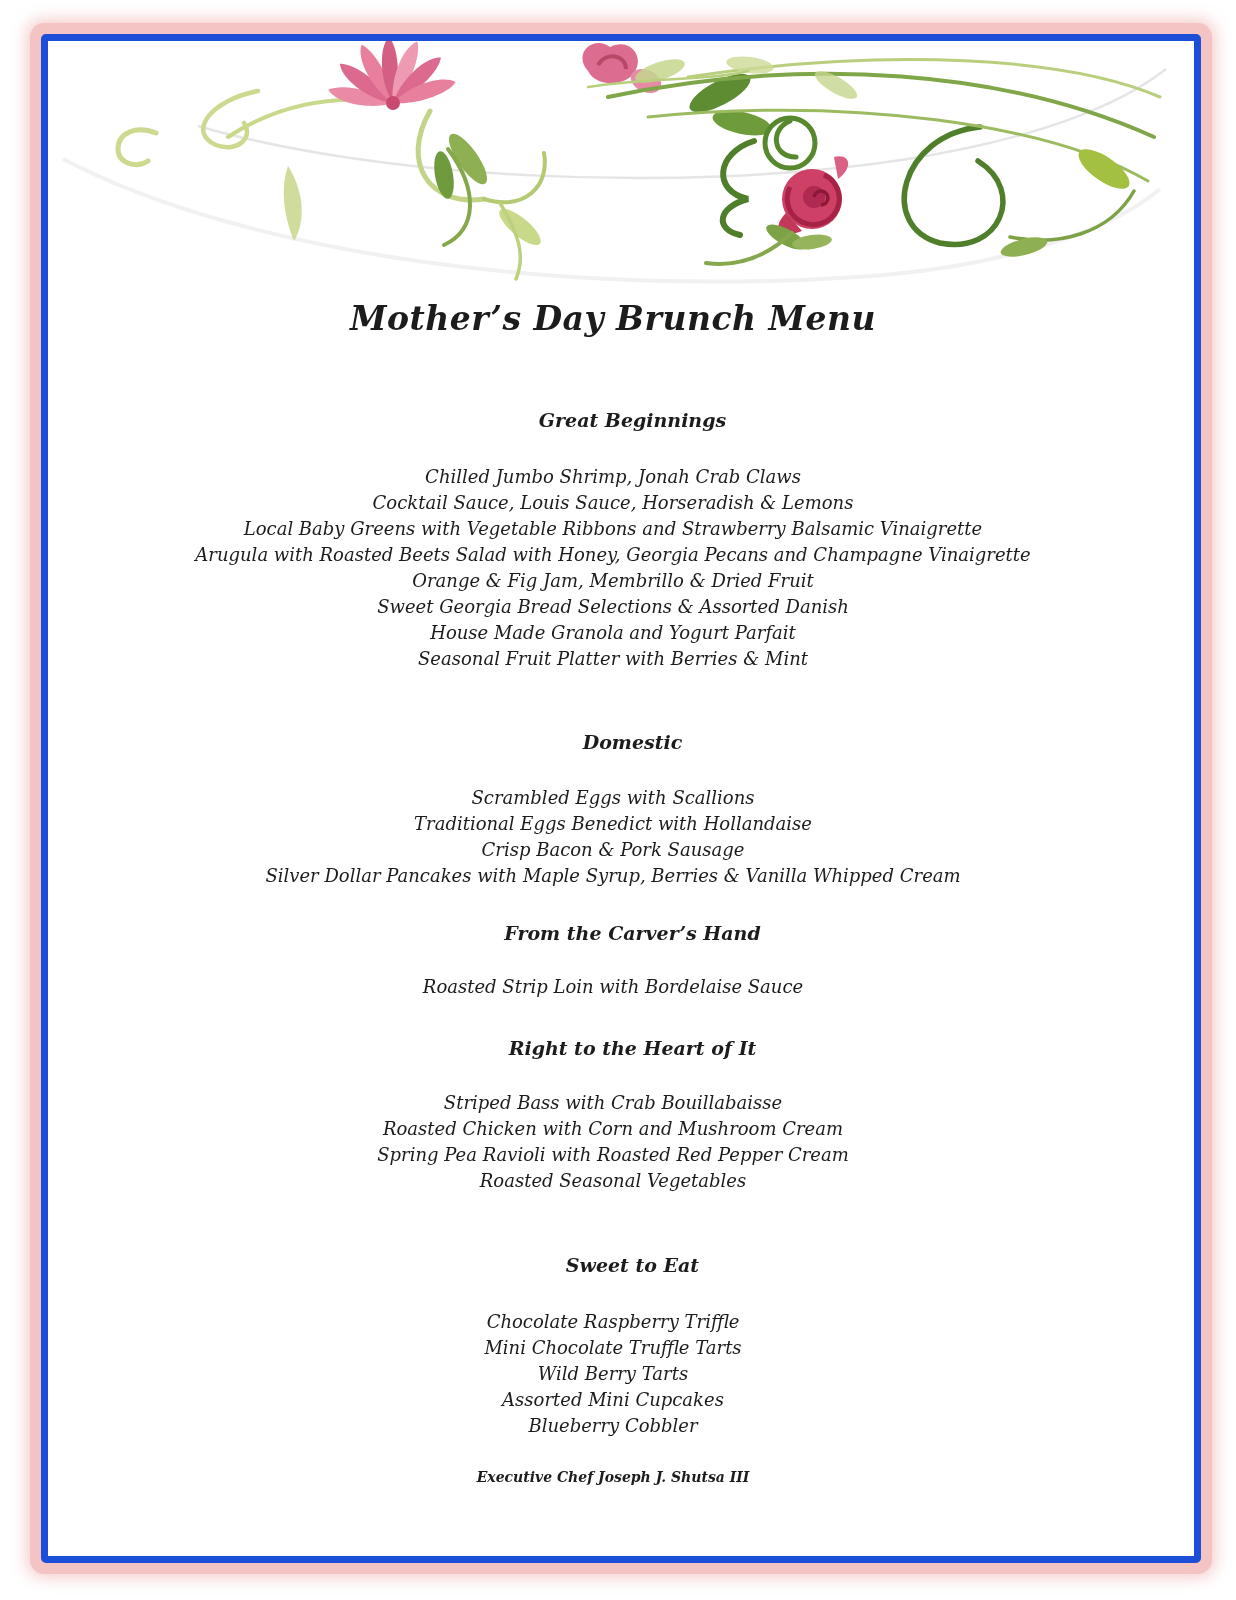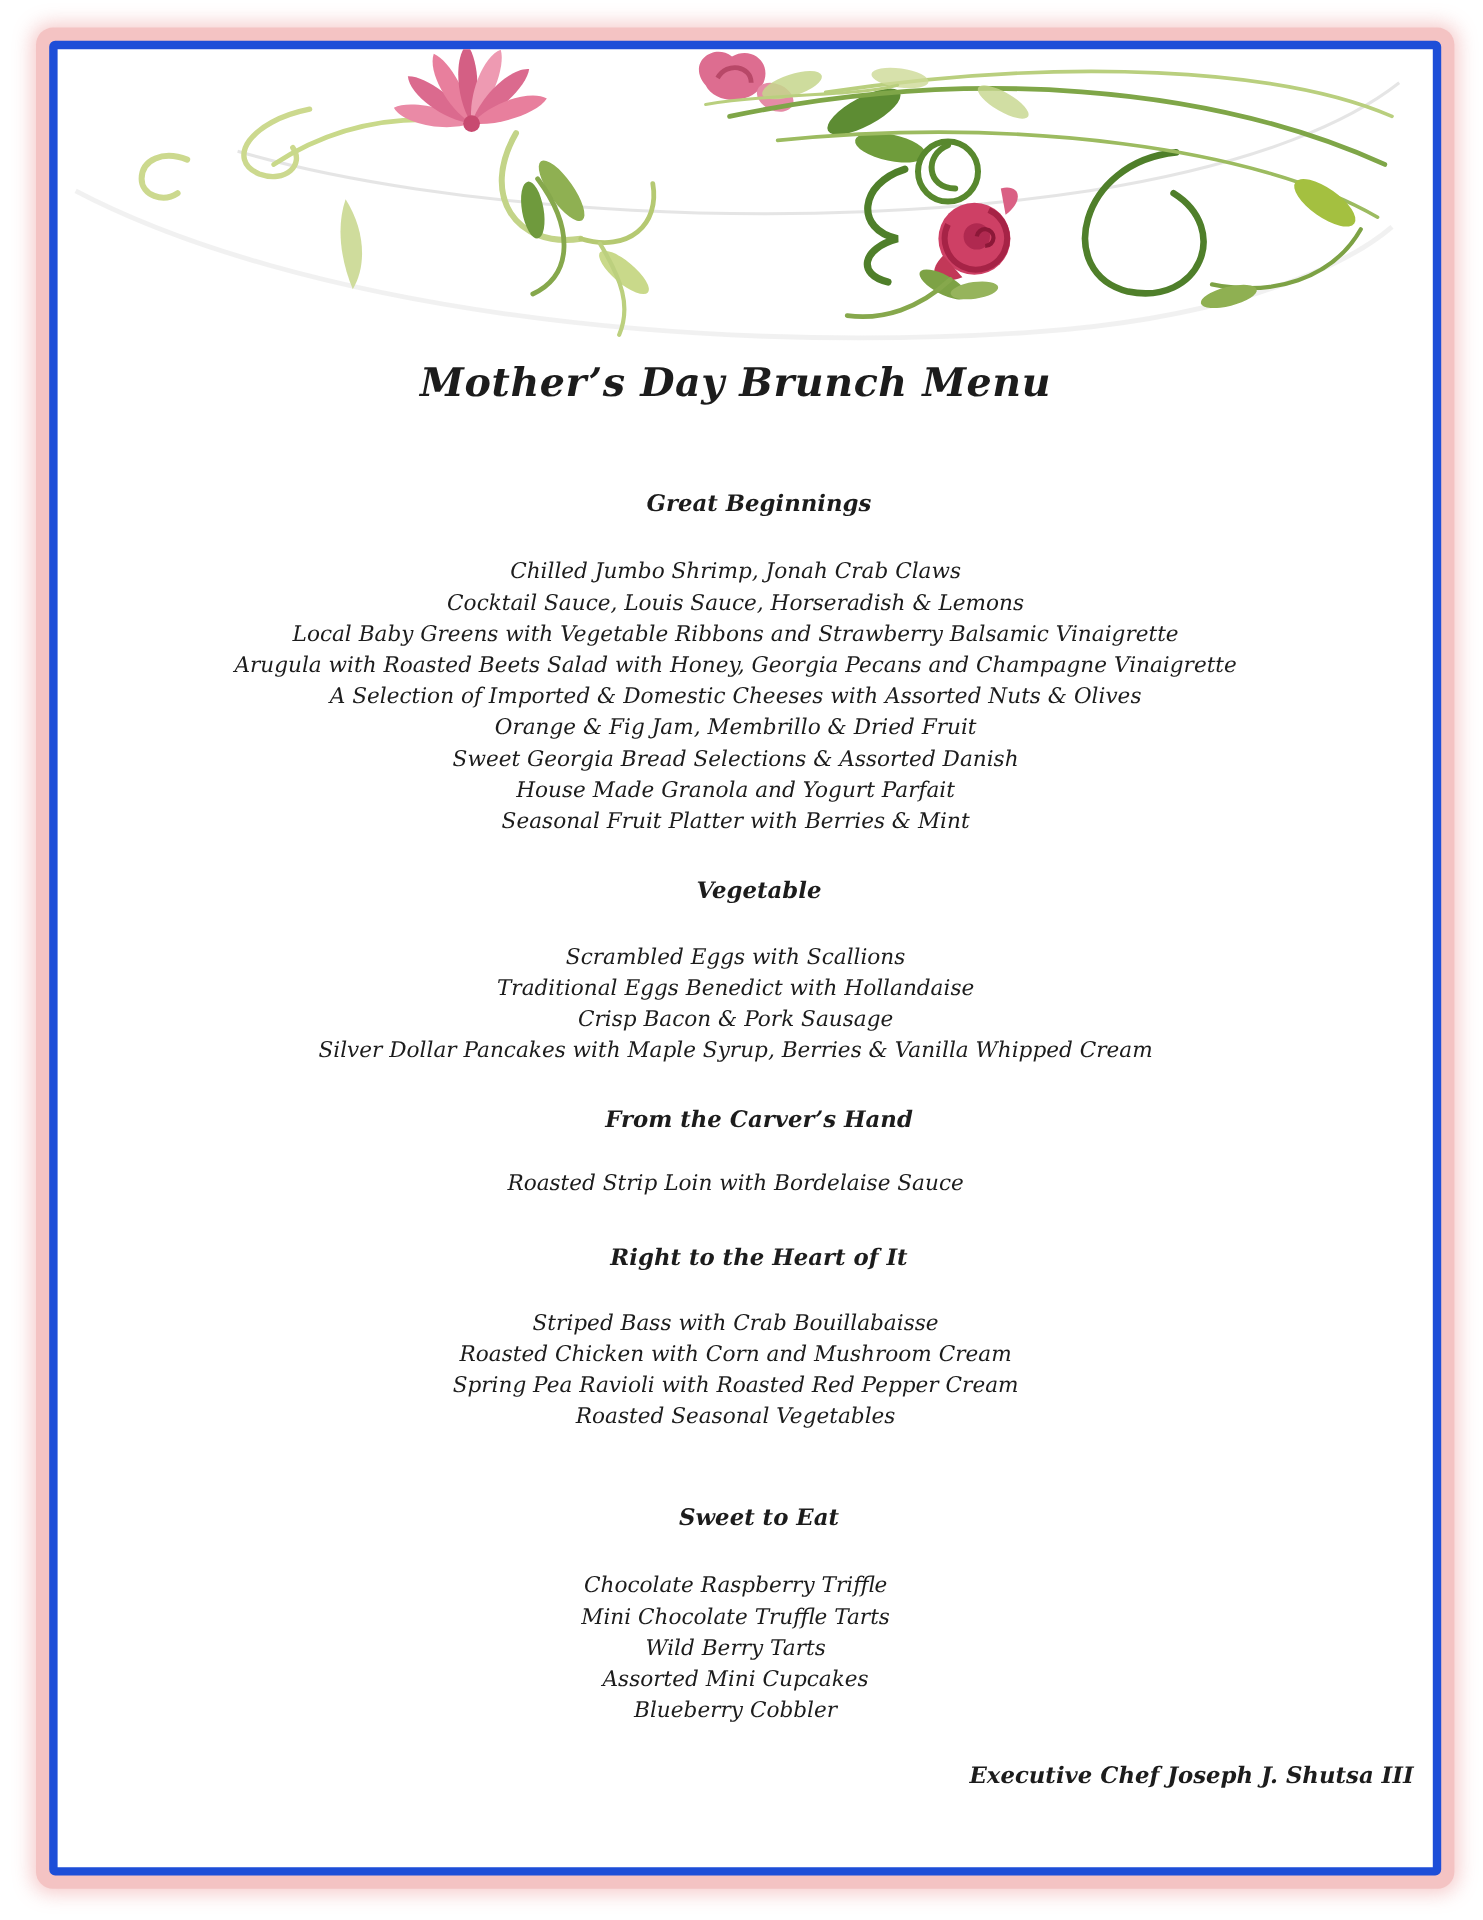--- a/index.html
+++ b/index.html
@@ -45,23 +45,22 @@
     font-weight: bold;
     line-height: 25px;
     margin-left: 39px;
   }
   .items {
     font-size: 18px;
     line-height: 26px;
     margin-top: 12px;
   }
   .footer-line {
-    font-size: 19px;
+    font-size: 14px;
     font-weight: bold;
-    text-align: right;
   }
 </style>
 </head>
 <body>
 
 <div class="frame">
 
   <svg class="deco" width="1146" height="340" viewBox="0 0 1146 340" xmlns="http://www.w3.org/2000/svg">
 
     <path d="M150,85 C320,135 620,155 860,118 C1005,95 1080,58 1118,28" stroke="#e2e2e2" stroke-width="2.5" fill="none" opacity="0.9"></path>
@@ -132,28 +131,27 @@
   </svg>
 
   <div class="abs title" style="top:258px">Mother’s Day Brunch Menu</div>
 
   <div class="abs heading" style="top:367px">Great Beginnings</div>
   <div class="abs items" style="top:411px">
     <div>Chilled Jumbo Shrimp, Jonah Crab Claws</div>
     <div>Cocktail Sauce, Louis Sauce, Horseradish &amp; Lemons</div>
     <div>Local Baby Greens with Vegetable Ribbons and Strawberry Balsamic Vinaigrette</div>
     <div>Arugula with Roasted Beets Salad with Honey, Georgia Pecans and Champagne Vinaigrette</div>
-    <div>A Selection of Imported &amp; Domestic Cheeses with Assorted Nuts &amp; Olives</div>
     <div>Orange &amp; Fig Jam, Membrillo &amp; Dried Fruit</div>
     <div>Sweet Georgia Bread Selections &amp; Assorted Danish</div>
     <div>House Made Granola and Yogurt Parfait</div>
     <div>Seasonal Fruit Platter with Berries &amp; Mint</div>
   </div>
 
-  <div class="abs heading" style="top:689px">Vegetable</div>
+  <div class="abs heading" style="top:689px">Domestic</div>
   <div class="abs items" style="top:732px">
     <div>Scrambled Eggs with Scallions</div>
     <div>Traditional Eggs Benedict with Hollandaise</div>
     <div>Crisp Bacon &amp; Pork Sausage</div>
     <div>Silver Dollar Pancakes with Maple Syrup, Berries &amp; Vanilla Whipped Cream</div>
   </div>
 
   <div class="abs heading" style="top:880px">From the Carver’s Hand</div>
   <div class="abs items" style="top:921px">
     <div>Roasted Strip Loin with Bordelaise Sauce</div>

